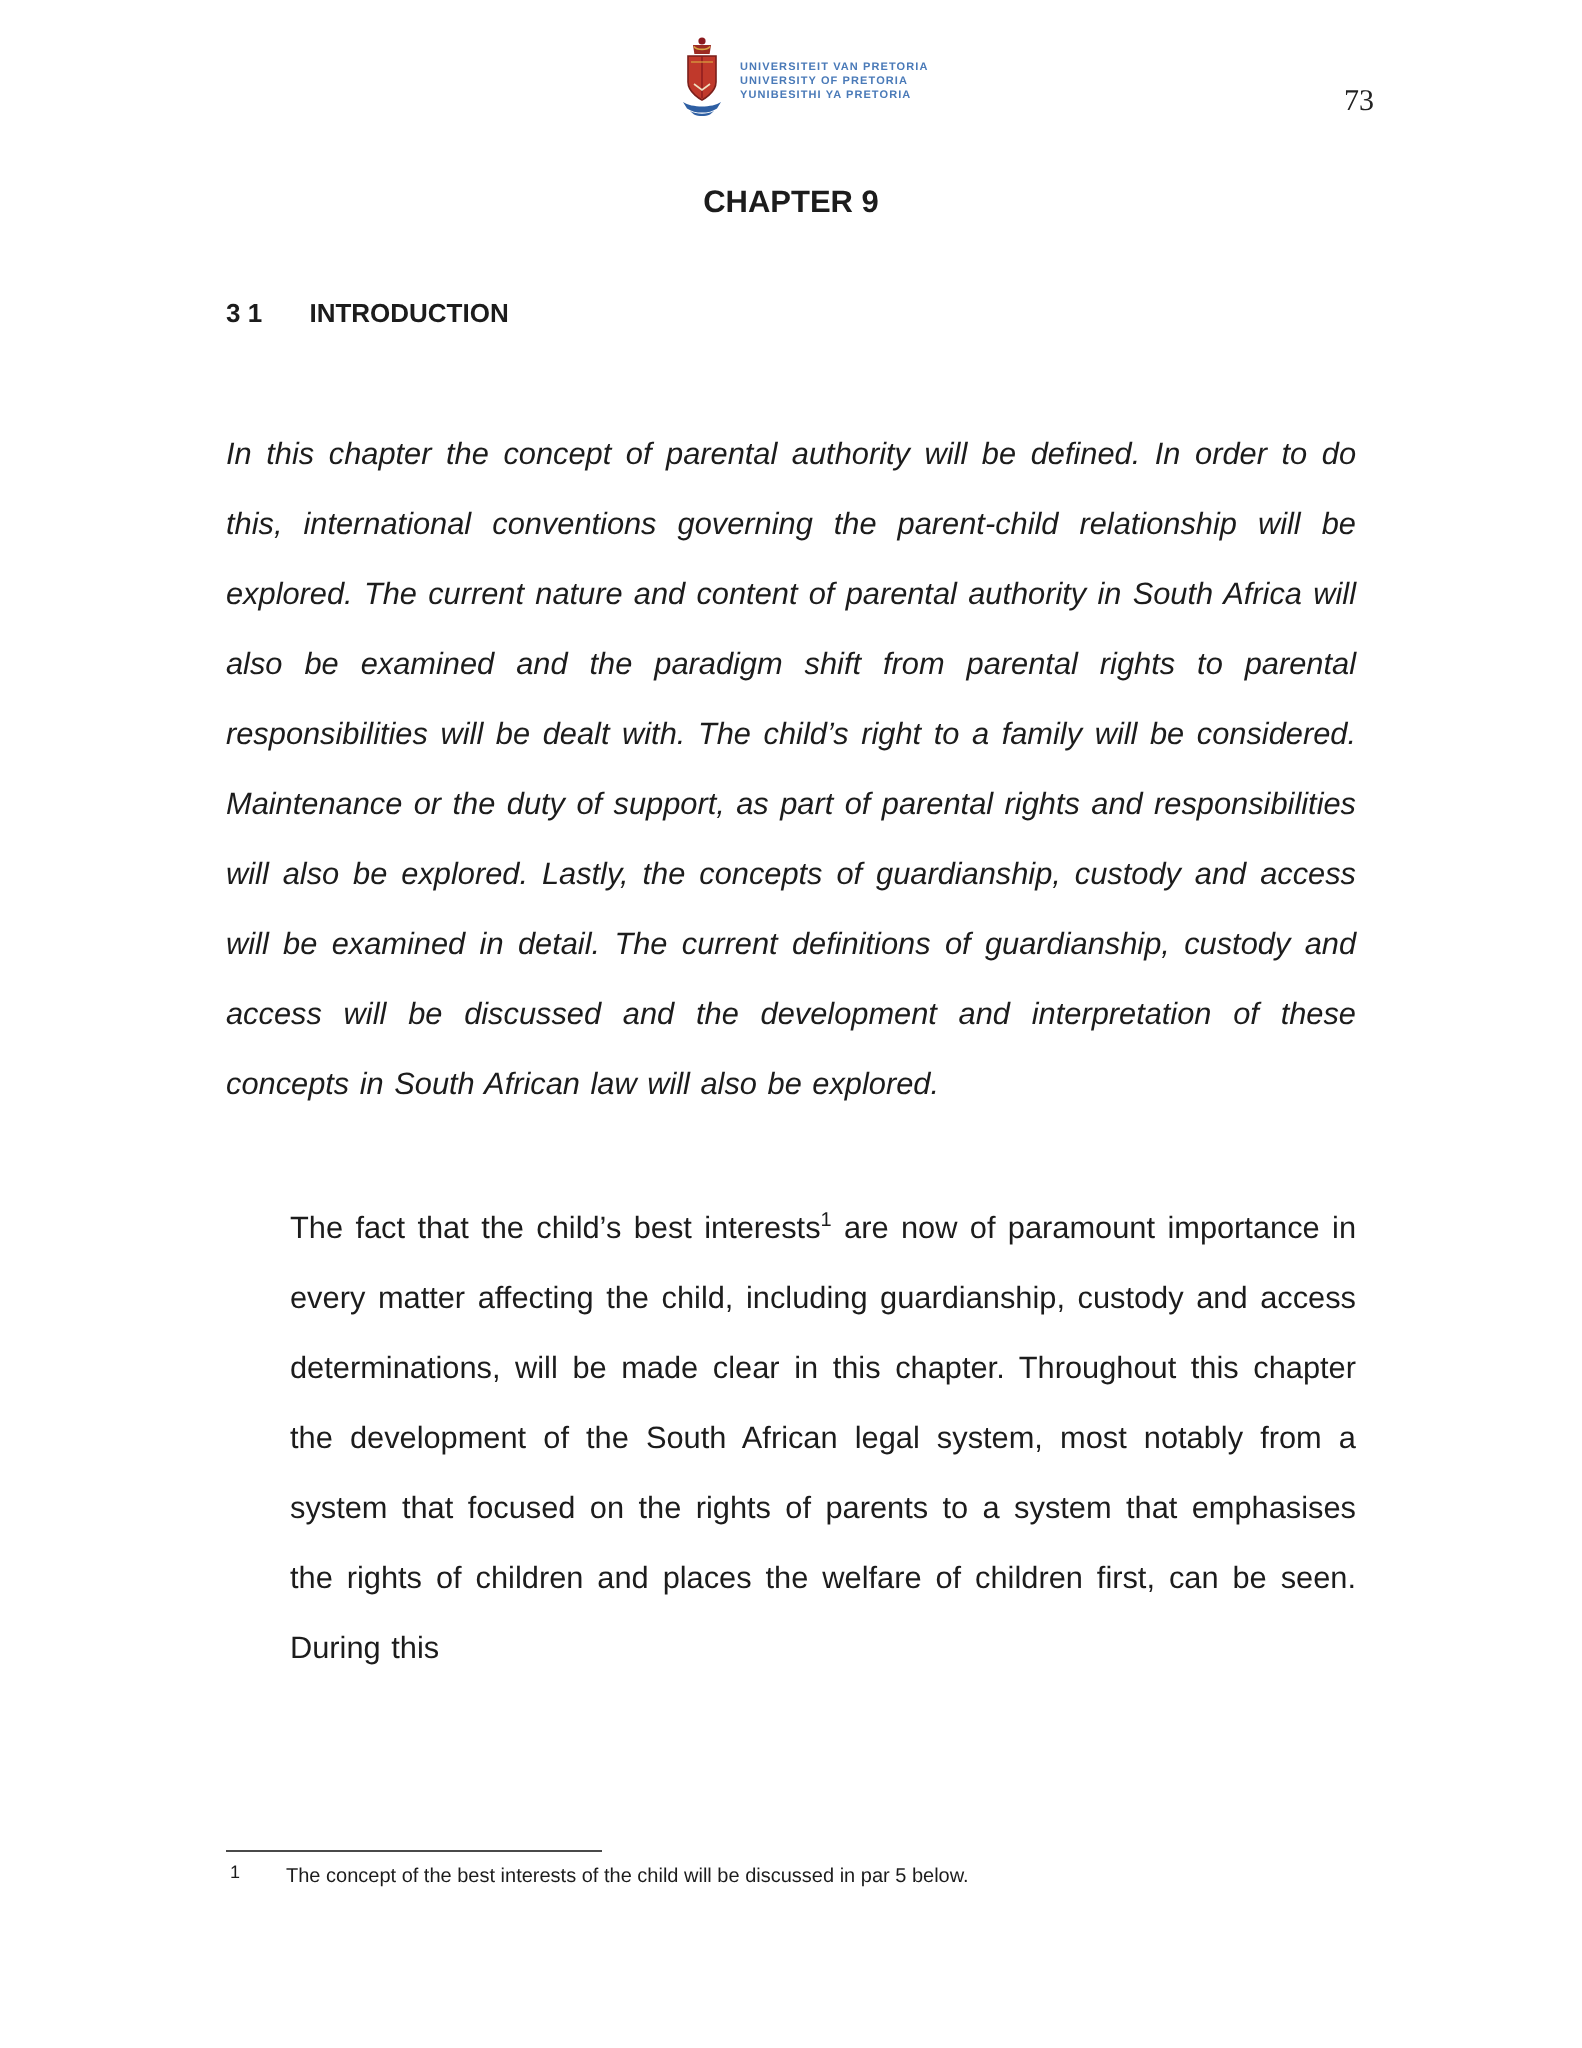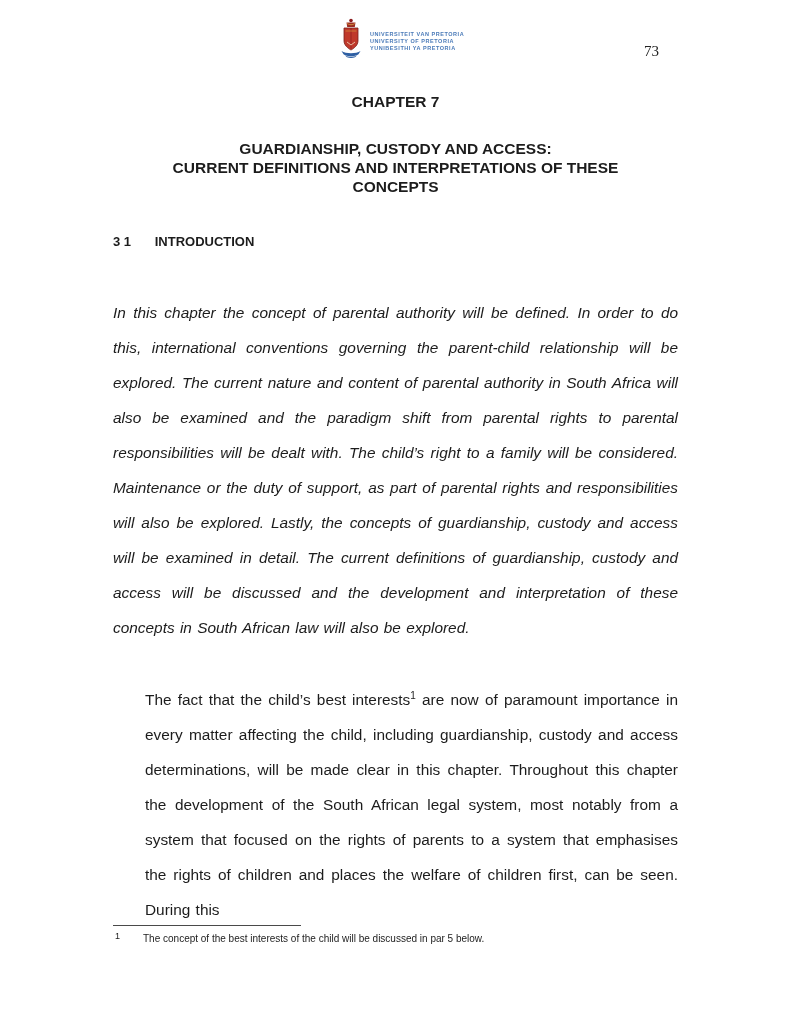--- a/index.html
+++ b/index.html
@@ -29,21 +29,21 @@
     color: #4a7ab8;
     font-size: 5.5px;
     font-weight: bold;
     letter-spacing: 0.55px;
     line-height: 7px;
     white-space: nowrap;
   }
   .page-number {
     position: absolute;
     top: 43px;
-    right: 132px;
+    right: 104px;
     font-family: "Liberation Serif", serif;
     font-size: 15px;
     color: #222222;
   }
 
   
   .content {
     position: absolute;
     left: 113px;
     top: 0;
@@ -139,27 +139,22 @@
       <div>UNIVERSITEIT VAN PRETORIA</div>
       <div>UNIVERSITY OF PRETORIA</div>
       <div>YUNIBESITHI YA PRETORIA</div>
     </div>
   </div>
 
   <div class="page-number">73</div>
 
   <div class="content">
 
-    <div class="chapter-heading">CHAPTER 7</div>
+    <div class="chapter-heading">CHAPTER 9</div>
 
-    <div class="title-heading">
-      <div>GUARDIANSHIP, CUSTODY AND ACCESS:</div>
-      <div>CURRENT DEFINITIONS AND INTERPRETATIONS OF THESE</div>
-      <div>CONCEPTS</div>
-    </div>
 
     <div class="section-heading">
       <span class="sec-num">3 1</span>
       <span>INTRODUCTION</span>
     </div>
 
     <p class="para para1">In this chapter the concept of parental authority will be defined.  In order to do this, international conventions governing the parent-child relationship will be explored.  The current nature and content of parental authority in South Africa will also be examined and the paradigm shift from parental rights to parental responsibilities will be dealt with.  The child’s right to a family will be considered.  Maintenance or the duty of support, as part of parental rights and responsibilities will also be explored.  Lastly, the concepts of guardianship, custody and access will be examined in detail.  The current definitions of guardianship, custody and access will be discussed and the development and interpretation of these concepts in South African law will also be explored.</p>
 
     <p class="para para2"><span>The fact that the child’s best interests</span><sup class="fn-ref">1</sup>
       <span>are now of paramount importance in every matter affecting the child, including guardianship, custody and access determinations, will be made clear in this chapter. Throughout this chapter the development of the South African legal system, most notably from a system that focused on the rights of parents to a system that emphasises the rights of children and places the welfare of children first, can be seen. During this</span></p>

